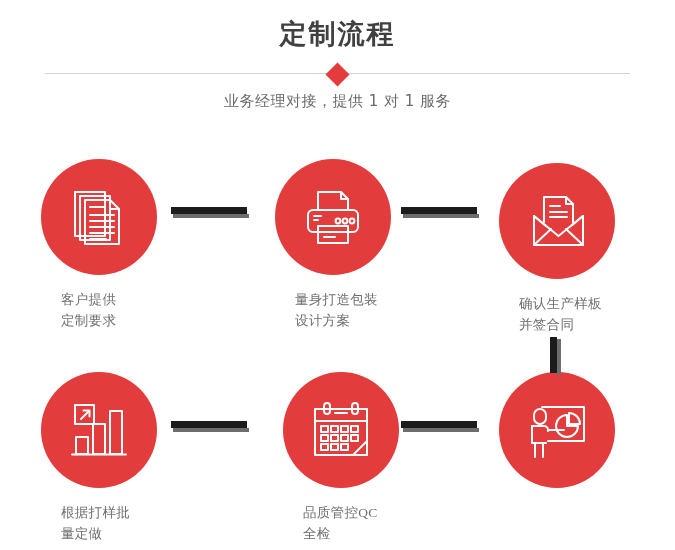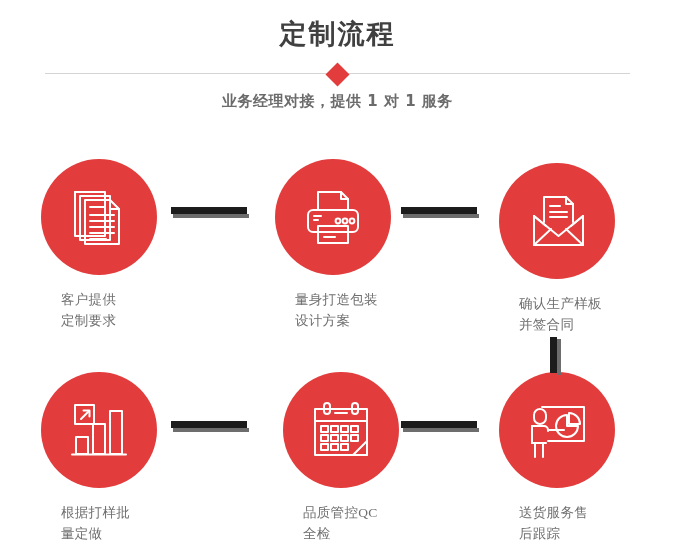--- a/index.html
+++ b/index.html
@@ -65,21 +65,20 @@
   .subtitle {
     position: absolute;
     left: 0;
     top: 90px;
     width: 675px;
     text-align: center;
     font-size: 15px;
     color: #6b6b6b;
     line-height: 22px;
     letter-spacing: 0.5px;
-    font-weight: bold;
   }
 
   
   .flow {
     position: absolute;
     left: 0;
     top: 0;
     width: 675px;
     height: 550px;
   }
@@ -294,22 +293,20 @@
           <rect x="10" y="12" width="12" height="15" rx="6"></rect>
           <path d="M8 29 H20 A4 4 0 0 1 24 33 V34"></path>
           <path d="M8 29 V46"></path>
           <path d="M24 33 H40"></path>
           <path d="M11 46 V60"></path>
           <path d="M19 46 V60"></path>
           <path d="M8 46 H22"></path>
         </svg>
       </span>
     </div>
-    <div class="caption">送货服务售
-后跟踪</div>
   </div>
 
   <div class="conn-h conn-h-1"></div>
   <div class="conn-h conn-h-2"></div>
   <div class="conn-h conn-h-3"></div>
   <div class="conn-h conn-h-4"></div>
   <div class="conn-v conn-v-1"></div>
 
 </div>
 

